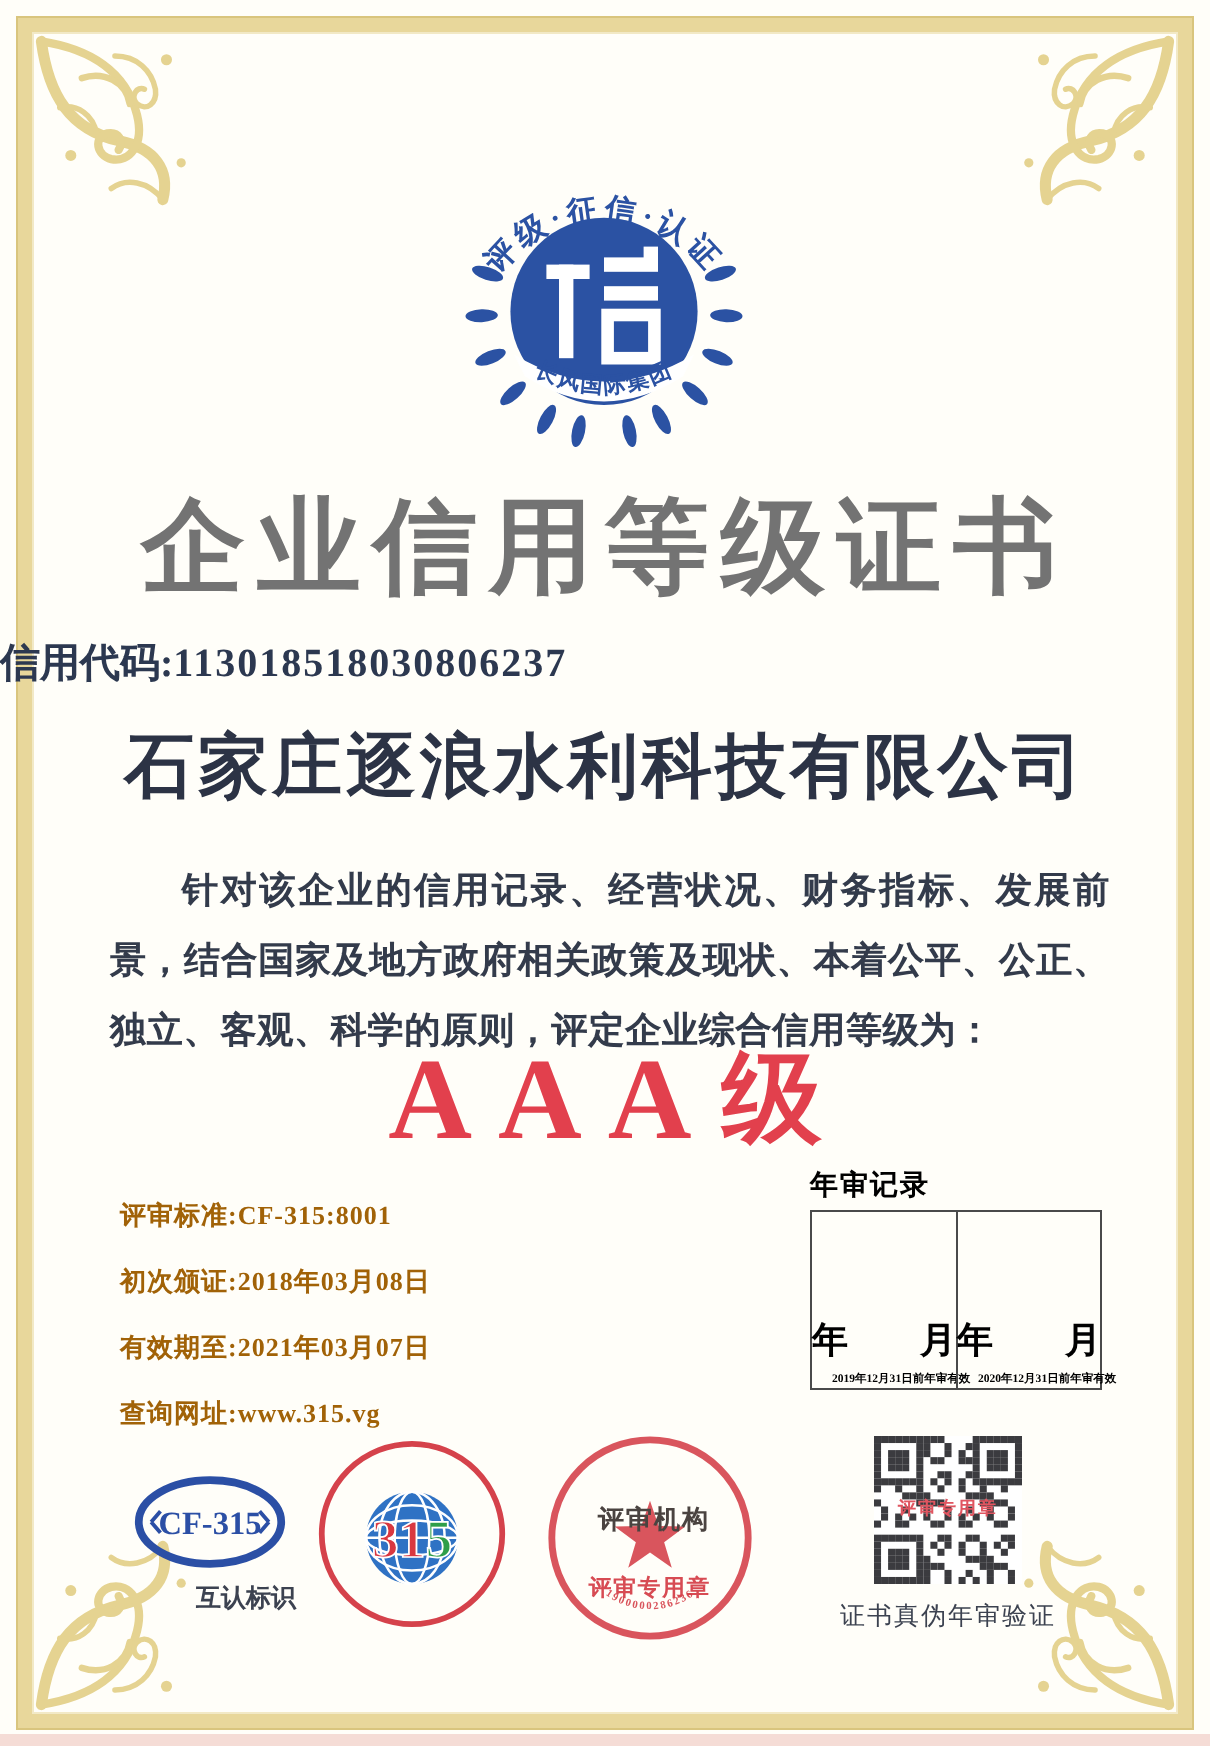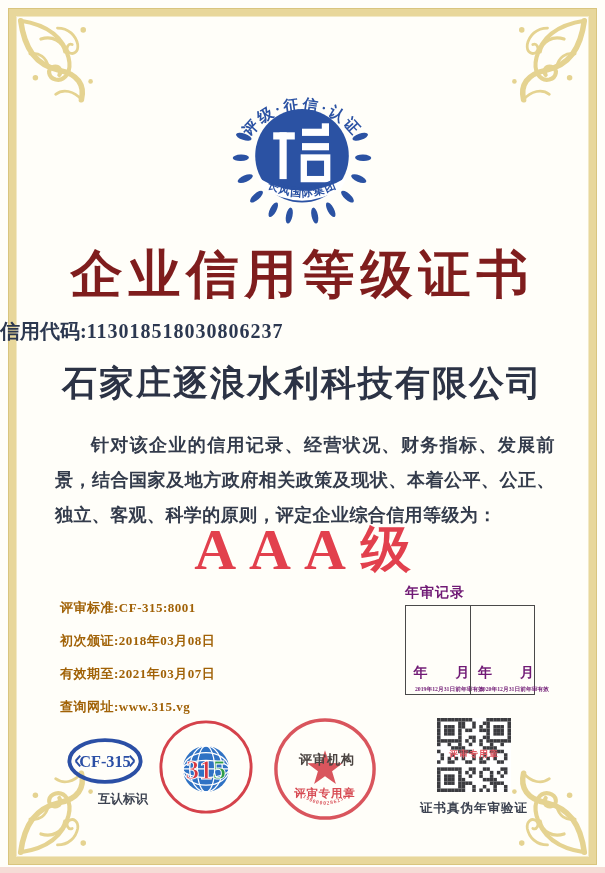--- a/index.html
+++ b/index.html
@@ -9,52 +9,52 @@
   .bottom-edge{position:absolute;left:0;right:0;bottom:0;height:6px;background:#f5dcd6;}
   .corner{position:absolute;width:92px;height:92px;}
   .corner.tl{left:17px;top:17px;}
   .corner.tr{right:17px;top:17px;transform:scaleX(-1);}
   .corner.bl{left:17px;bottom:17px;transform:scaleY(-1);}
   .corner.br{right:17px;bottom:17px;transform:scale(-1,-1);}
 
   .emblem{position:absolute;left:212px;top:84px;width:180px;height:156px;}
 
   .title{position:absolute;left:0;right:0;top:246px;text-align:center;font-size:52px;font-weight:700;
-         color:#7f1d1d;letter-spacing:6px;line-height:1.1;}
+         color:#737373;letter-spacing:6px;line-height:1.1;}
   .credit-line{position:absolute;left:0;right:52px;top:318px;text-align:left;font-size:20px;font-weight:700;
          color:#2c3850;}
   .credit-line .val{letter-spacing:1px;}
   .company{position:absolute;left:0;right:0;top:360px;text-align:center;font-size:35px;font-weight:700;
          color:#2c3345;letter-spacing:2px;font-family:Liberation Mono, monospace;}
   .paragraph{position:absolute;left:55px;width:500px;top:428px;font-size:18px;font-weight:700;color:#333b4b;
          line-height:35px;text-align:justify;text-indent:2em;letter-spacing:0.4px;}
   .rating{position:absolute;left:0;right:0;top:516px;display:flex;justify-content:center;align-items:flex-start;color:#e2404d;}
   .rating .grade{font-size:58px;font-weight:700;letter-spacing:13px;}
   .rating .suffix{font-size:50px;font-weight:700;margin-left:2px;}
 
   .details{position:absolute;left:60px;top:591px;font-size:13px;font-weight:700;color:#a16207;}
   .details div{height:33px;line-height:33px;letter-spacing:0.5px;}
 
-  .review{position:absolute;left:405px;top:584px;width:130px;color:#701a75;}
+  .review{position:absolute;left:405px;top:584px;width:146px;color:#000000;}
   .review-title{font-size:14px;font-weight:700;letter-spacing:1px;}
   .review-box{margin-top:3px;height:88px;border:1.5px solid #4a4a4a;display:flex;}
   .review-cell{position:relative;flex:1;}
   .review-cell + .review-cell{border-left:1.5px solid #4a4a4a;}
-  .review-ym{position:absolute;left:0;right:0;bottom:12px;text-align:right;font-size:14px;font-weight:700;white-space:pre;}
+  .review-ym{position:absolute;left:0;right:0;bottom:12px;text-align:right;font-size:18px;font-weight:700;white-space:pre;}
   .review-note{position:absolute;left:0;right:0;bottom:1px;text-align:center;font-size:8px;font-weight:700;
          transform:scale(.72);transform-origin:center bottom;white-space:nowrap;}
 
   .cf315{position:absolute;left:66px;top:737px;width:78px;height:48px;}
   .cf315-caption{position:absolute;left:62px;top:791px;width:86px;text-align:right;font-size:12.5px;font-weight:700;color:#3c4250;}
   .seal315{position:absolute;left:158px;top:719px;width:96px;height:96px;}
   .stamp{position:absolute;left:271px;top:715px;width:108px;height:108px;}
   .agency-label{position:absolute;left:288px;top:751px;width:78px;text-align:center;font-size:13px;font-weight:700;color:#4a4340;letter-spacing:1px;}
   .qr-wrap{position:absolute;left:437px;top:718px;width:74px;height:74px;background:#fff;}
   .qr-overlay{position:absolute;left:437px;top:748px;width:74px;text-align:center;font-size:9px;font-weight:700;color:#e05560;letter-spacing:1px;}
-  .qr-caption{position:absolute;left:420px;top:800px;width:108px;text-align:right;font-size:12.5px;font-weight:700;color:#3c4250;letter-spacing:1px;}
+  .qr-caption{position:absolute;left:420px;top:800px;width:108px;text-align:right;font-size:12.5px;font-weight:400;color:#3c4250;letter-spacing:1px;}
 </style>
 </head>
 <body>
 
 <div class="page">
 
   <div class="frame"></div>
 
   <svg width="0" height="0" style="position:absolute">
     <defs>

